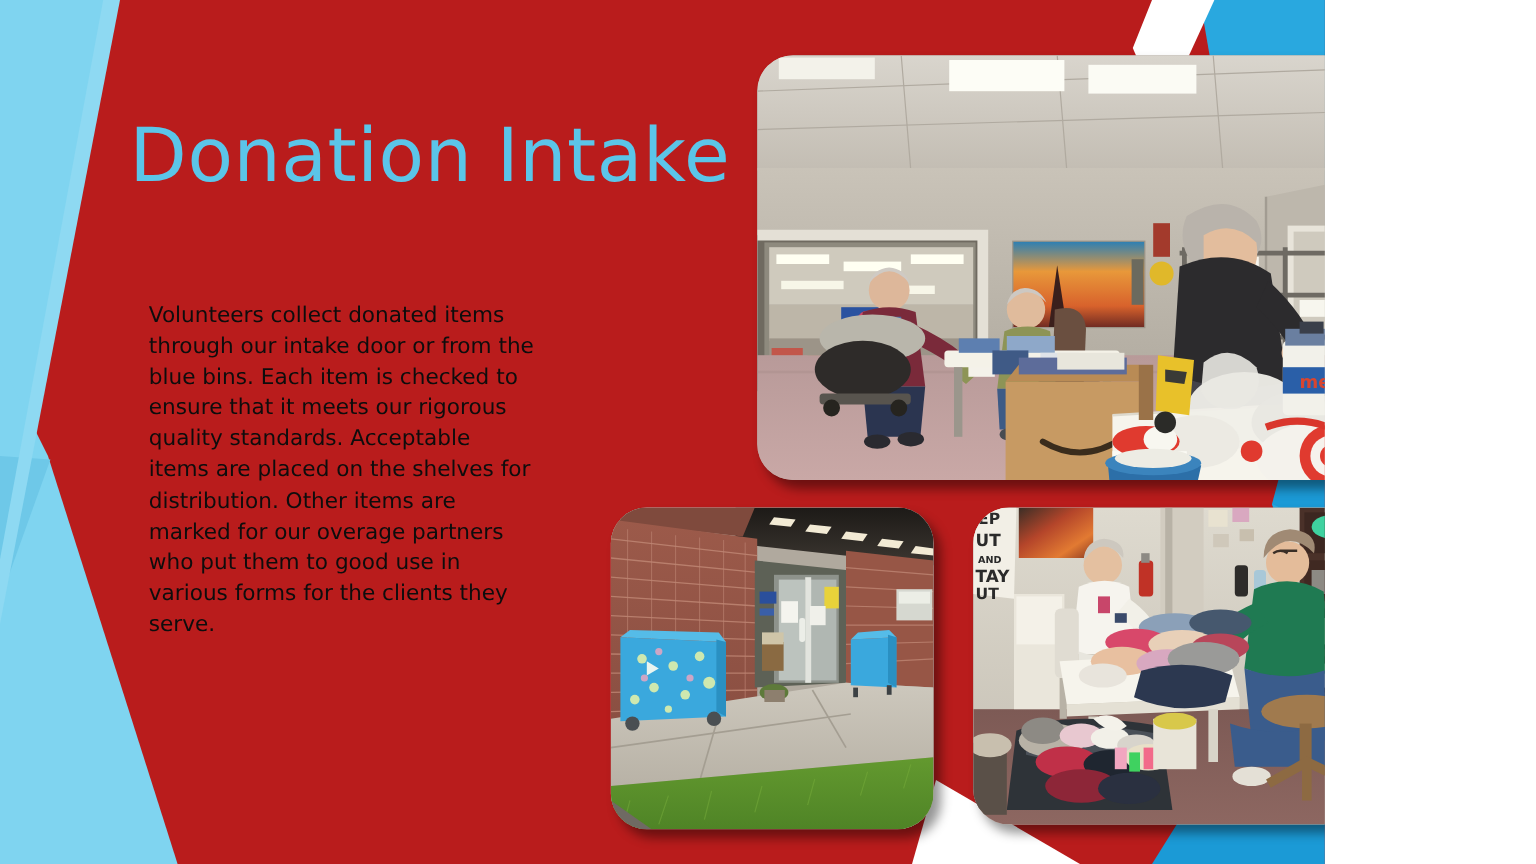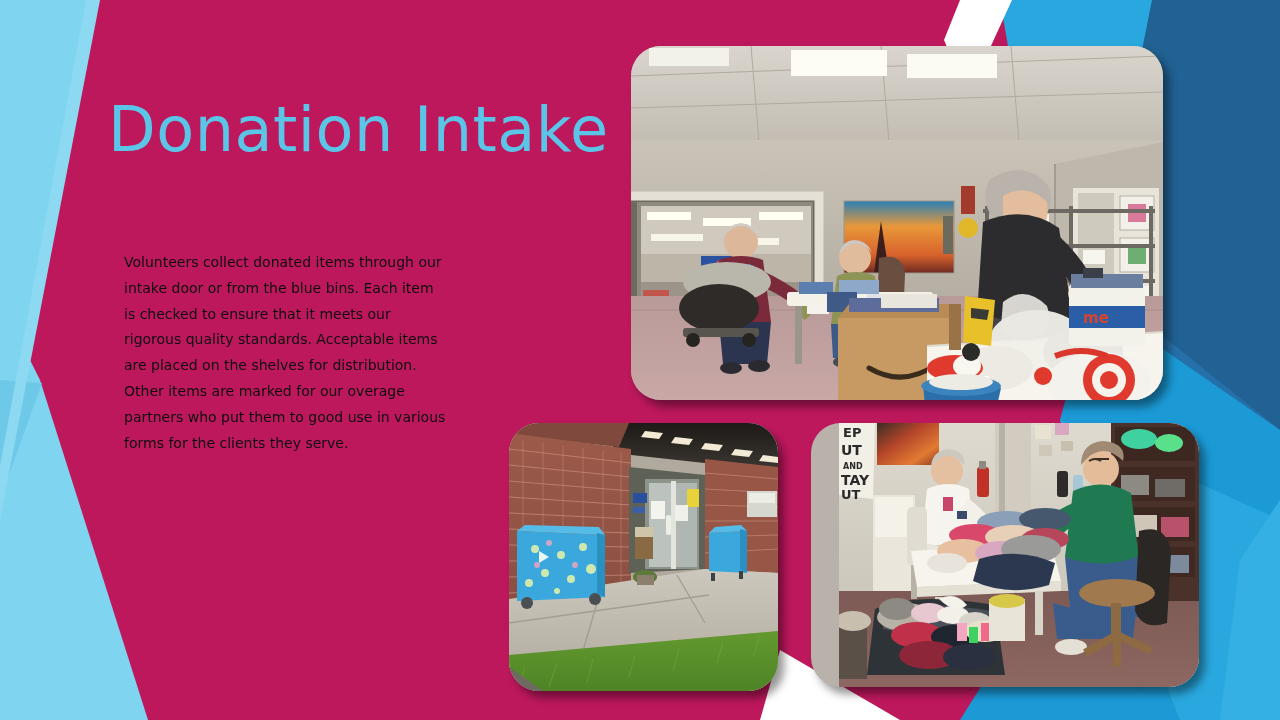--- a/index.html
+++ b/index.html
@@ -5,24 +5,24 @@
 <style>
   html, body {
     margin: 0; padding: 0;
     background: #ffffff;
   }
   body {
     font-family: "DejaVu Sans", sans-serif;
   }
   #slide {
     position: relative;
-    width: 1280px;
+    width: 1104px;
     height: 720px;
     overflow: hidden;
-    background: #be185d;
+    background: #b91c1c;
   }
 
   
   #bg-decor {
     position: absolute;
     left: 0; top: 0;
     width: 1280px; height: 720px;
     pointer-events: none;
   }
 
@@ -38,40 +38,40 @@
     font-weight: 400;
     white-space: nowrap;
   }
 
   
   #body-text {
     position: absolute;
     left: 124px;
     top: 250px;
     width: 322px;
-    font-size: 14px;
+    font-size: 18px;
     line-height: 25.8px;
     color: #0d0d0d;
     font-weight: 400;
     text-align: left;
   }
 
   
   .photo {
     position: absolute;
     overflow: hidden;
     background: #b9b2aa;
     box-shadow: 6px 7px 9px rgba(0,0,0,0.42);
     border-radius: 30px;
   }
   .photo > svg { display: block; }
 
   #photo-intake-room { left: 631px; top: 46px;  width: 532px; height: 354px; }
   #photo-donation-bins { left: 509px; top: 423px; width: 269px; height: 268px; }
-  #photo-sorting-table { left: 811px; top: 423px; width: 360px; height: 264px; padding-left: 28px; }
+  #photo-sorting-table { left: 811px; top: 423px; width: 360px; height: 264px; }
 </style>
 </head>
 <body>
 
 <div id="slide">
 
   <svg id="bg-decor" viewBox="0 0 1280 720" width="1280" height="720">
 
     <g>
       <polygon points="0,0 92,0 0,470" fill="#7fd4f0"></polygon>

